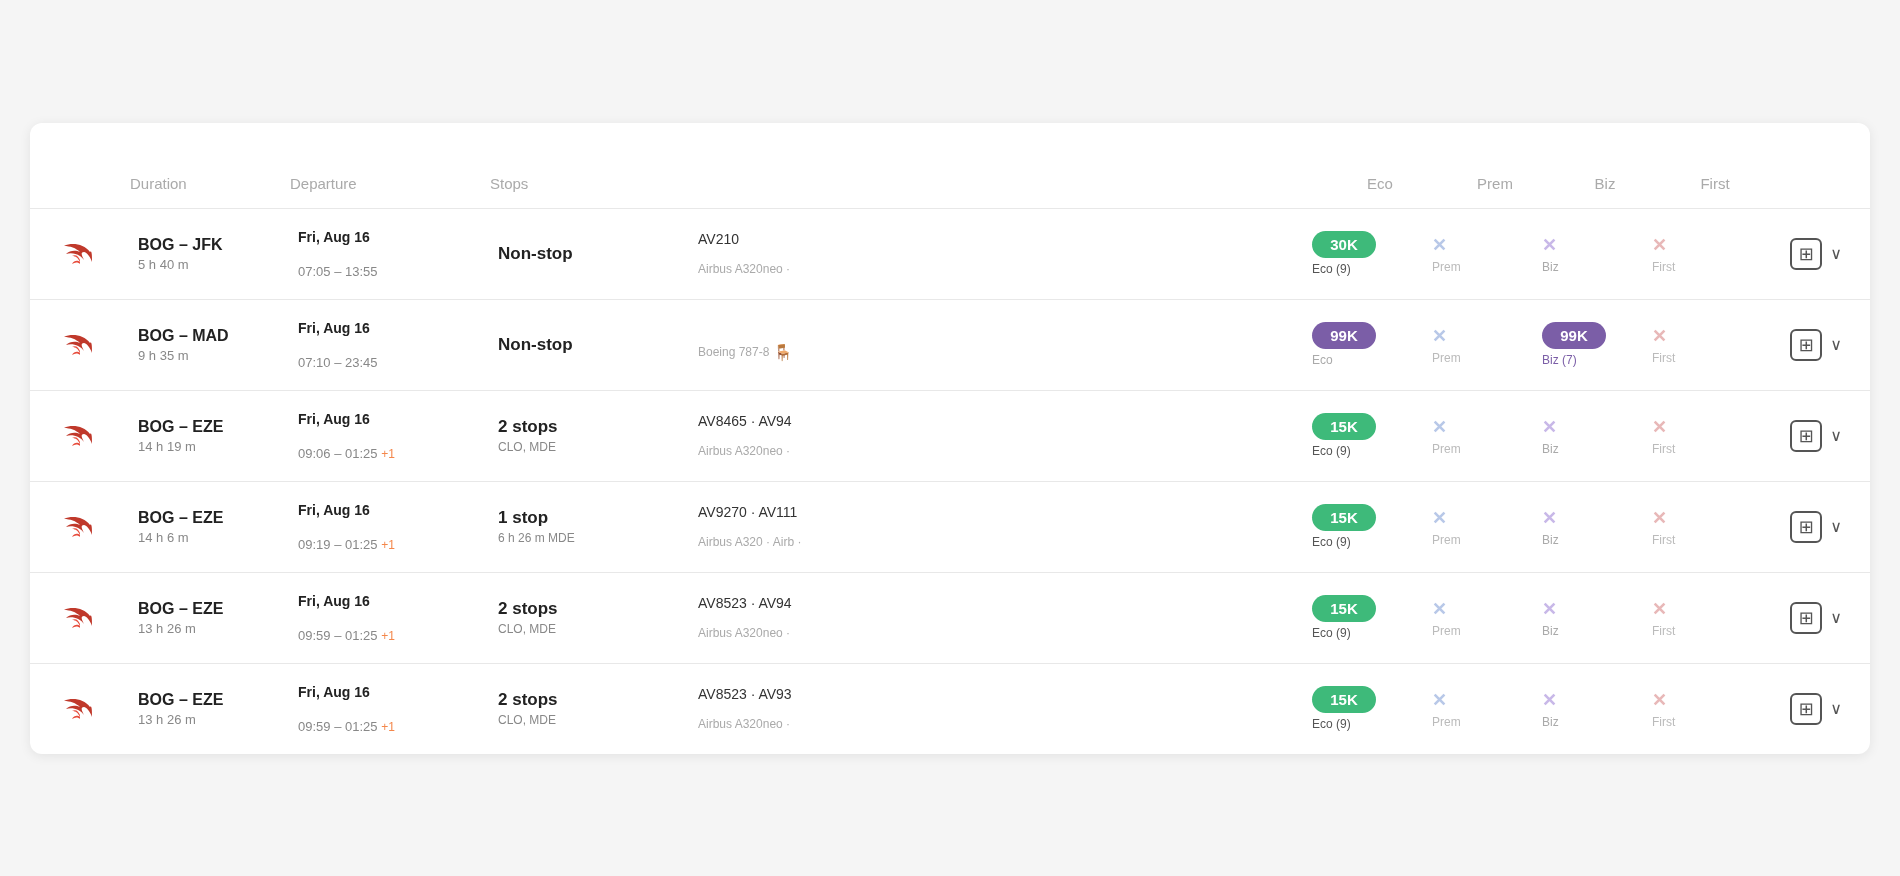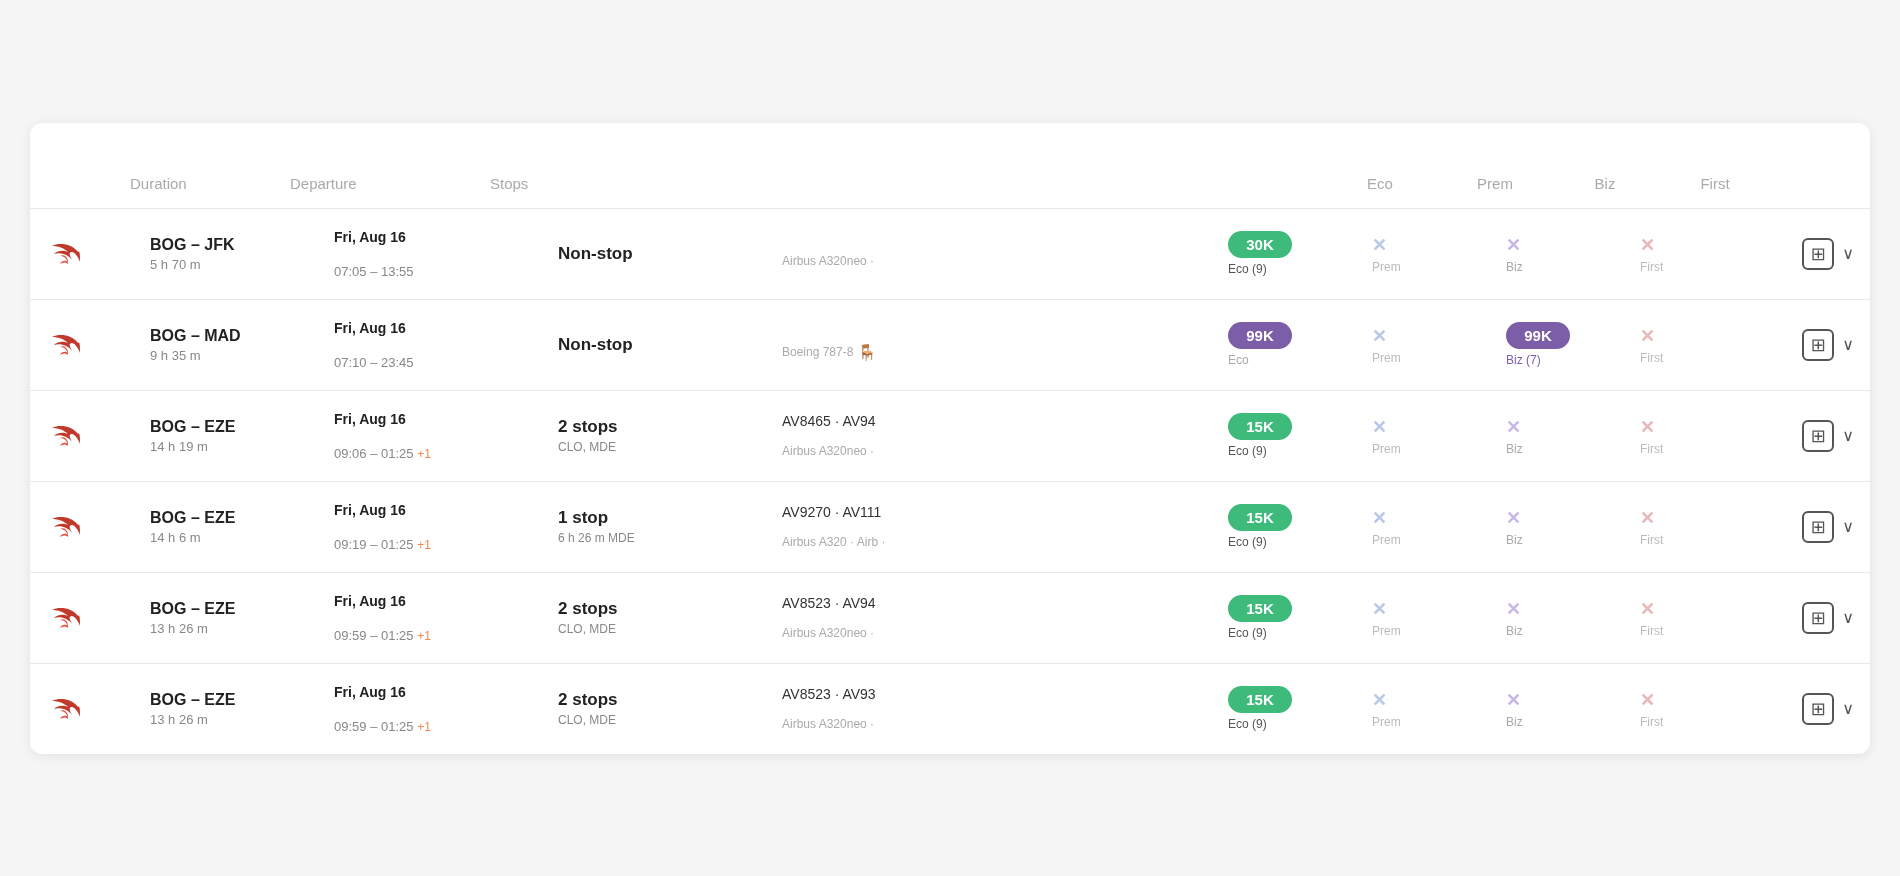--- a/index.html
+++ b/index.html
@@ -28,25 +28,24 @@
       margin-top: 36px;
     }
     .header-cell {
       font-size: 15px;
       color: #aaa;
       font-weight: 400;
     }
     .flight-row {
       display: grid;
       grid-template-columns: 80px 160px 200px 200px 1fr 120px 110px 110px 110px 80px;
-      padding: 20px 16px;
+      padding: 20px 28px;
       border-bottom: 1px solid #e8e8e8;
       align-items: center;
       min-height: 90px;
-      gap: 24px;
     }
     .flight-row:last-child {
       border-bottom: none;
     }
     .route-info .route {
       font-size: 16px;
       font-weight: 600;
       color: #222;
     }
     .route-info .duration {
@@ -178,31 +177,32 @@
 
         <g transform="translate(4,4)">
 
           <path d="M28,18 C22,10 10,8 2,12 C8,12 14,14 18,18 C14,16 8,16 4,20 C10,18 18,20 22,26 C20,22 18,18 22,18 C24,18 28,22 30,28 C30,22 30,16 28,18 Z" fill="#c0392b"></path>
           <path d="M18,26 C16,22 14,20 10,22 C14,22 16,24 18,28 C16,26 12,26 10,30 C13,28 16,28 18,30 Z" fill="#e74c3c"></path>
         </g>
       </svg>
     </div>
     <div class="route-info">
       <div class="route">BOG – JFK</div>
-      <div class="duration">5 h 70 m</div>
+      <div class="duration">5 h 40 m</div>
     </div>
     <div class="departure-info">
       <div class="date">Fri, Aug 16</div>
       <div class="time">07:05 – 13:55</div>
     </div>
     <div class="stops-info">
       <div class="stops-label">Non-stop</div>
 
     </div>
     <div class="flight-details">
+      <div class="flight-num">AV210</div>
       <div class="aircraft">
         Airbus A320neo ·
       </div>
     </div>
     <div class="cabin-col" style="cursor:pointer">
       <span class="price-badge green">30K</span>
       <span class="cabin-label" style="color:#555">Eco (9)</span>
     </div>
     <div class="cabin-col" style="cursor:pointer">
       <span class="cabin-x prem" style="color:#b8c8e8">✕</span>

